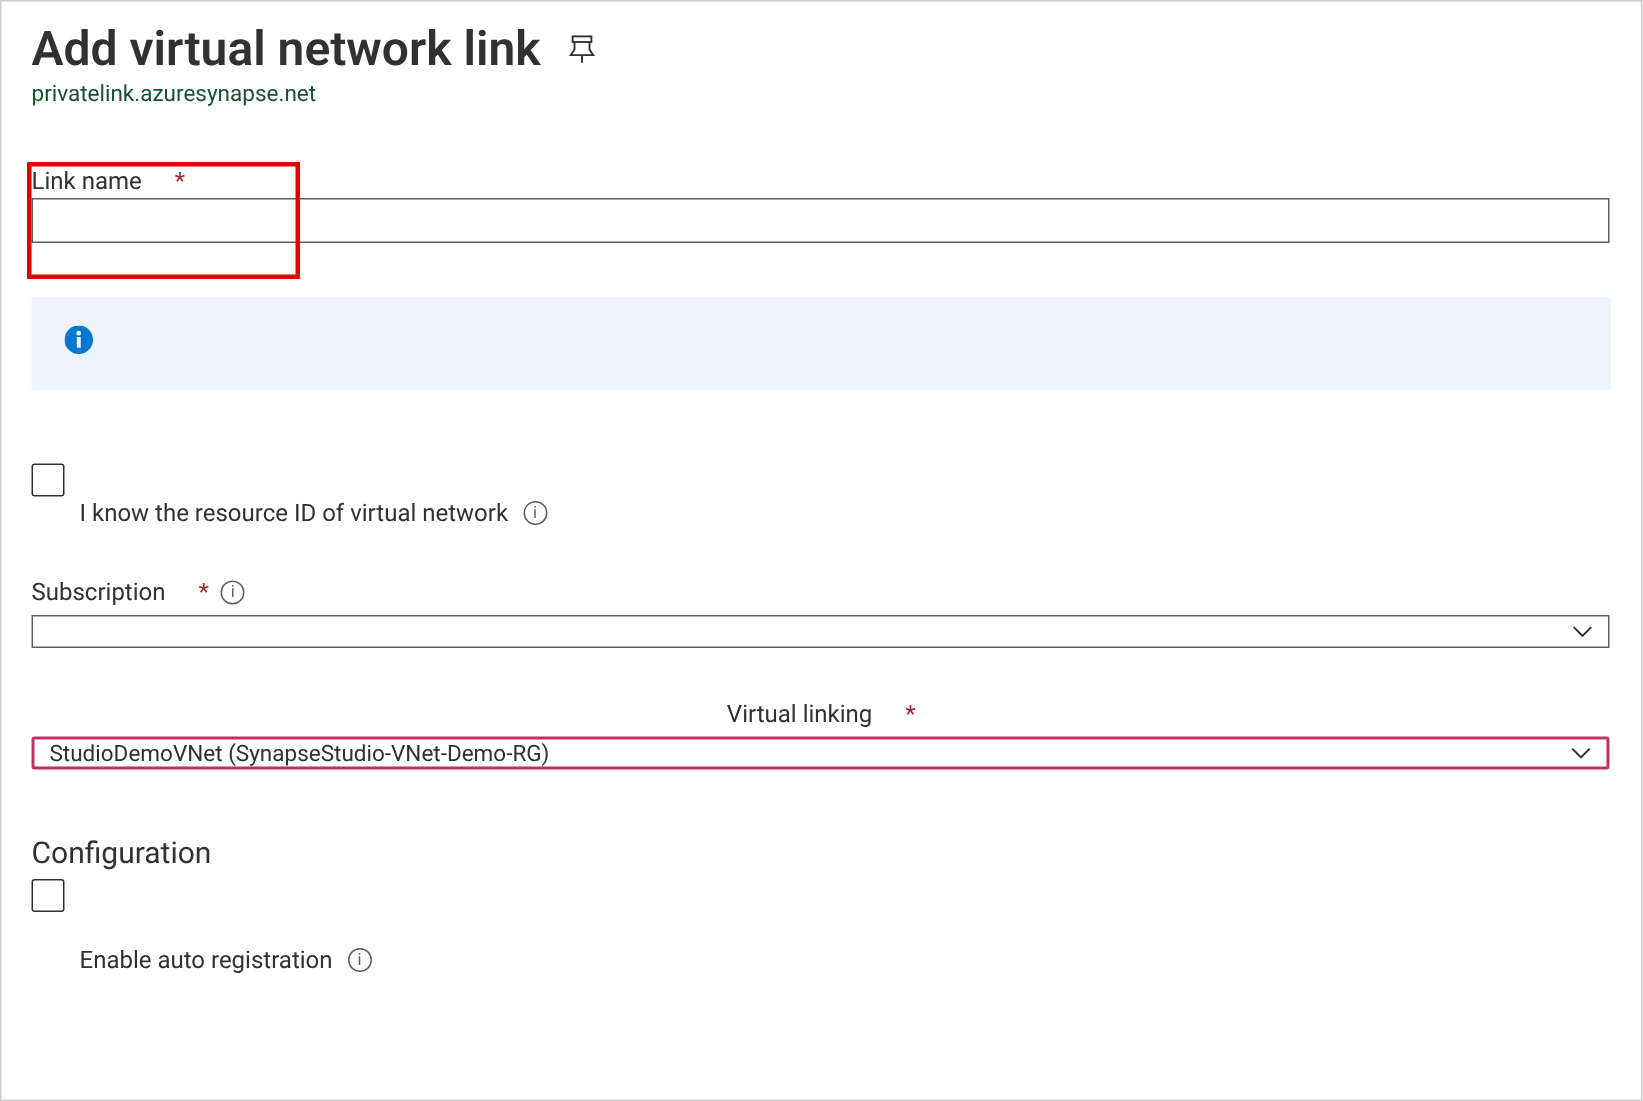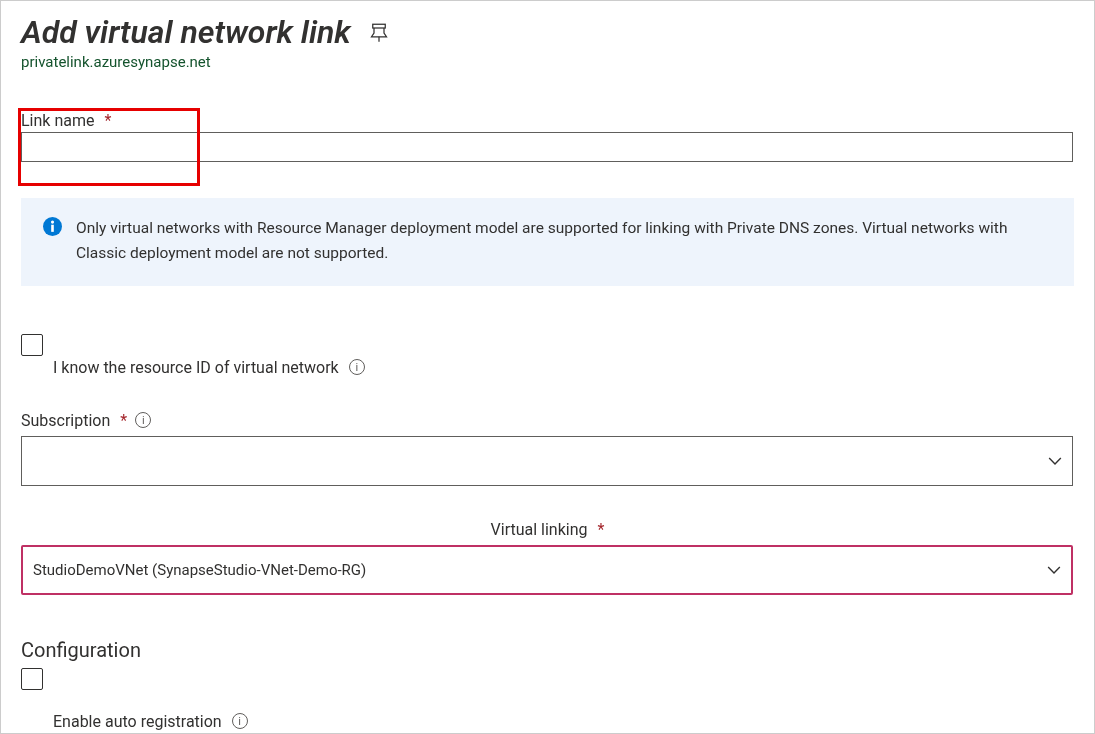--- a/index.html
+++ b/index.html
@@ -18,36 +18,35 @@
     .header-row {
       display: flex;
       align-items: center;
       gap: 18px;
     }
     .page-title {
       font-size: 32px;
       font-weight: 600;
       color: #323130;
       line-height: 1.2;
-      font-style: italic;
     }
     .pin-icon {
       margin-top: 6px;
     }
     .subtitle {
       font-size: 15px;
       color: #14532d;
       margin-top: 2px;
     }
     .form-label {
       font-size: 16px;
       color: #323130;
       display: inline-flex;
       align-items: center;
-      gap: 8px;
+      gap: 20px;
     }
     .req { color: #a4262c; margin-left: 2px; }
     .input-row { margin-top: 4px; }
     .text-input {
       width: 1052px;
       height: 30px;
       border: 1px solid #605e5c;
       padding: 0 8px;
       font-size: 14px;
       outline: none;
@@ -117,21 +116,21 @@
       height: 16px;
       border: 1px solid #605e5c;
       border-radius: 50%;
       font-size: 11px;
       color: #605e5c;
       font-style: normal;
     }
     .field-group { margin-top: 34px; text-align: center; }
     .dropdown {
       width: 1052px;
-      height: 50px;
+      height: 22px;
       border: 1px solid #605e5c;
       padding: 0 10px;
       font-size: 15px;
       display: flex;
       align-items: center;
       justify-content: space-between;
       margin-top: 6px;
       background: #fff;
       cursor: pointer;
     }
@@ -187,21 +186,20 @@
 
 
   <div class="info-box">
     <span class="info-icon">
       <svg width="19" height="19" viewBox="0 0 16 16">
         <circle cx="8" cy="8" r="8" fill="#0078d4"></circle>
         <circle cx="8" cy="4.3" r="1.3" fill="#fff"></circle>
         <rect x="6.9" y="6.5" width="2.2" height="6" fill="#fff"></rect>
       </svg>
     </span>
-    <div class="info-box-text">Only virtual networks with Resource Manager deployment model are supported for linking with Private DNS zones. Virtual networks with Classic deployment model are not supported.</div>
   </div>
 
   <div class="checkbox-row">
     <div class="checkbox"></div>
     <span class="checkbox-label">
       <span>I know the resource ID of virtual network</span>
       <span class="help-icon">i</span>
     </span>
   </div>
 

